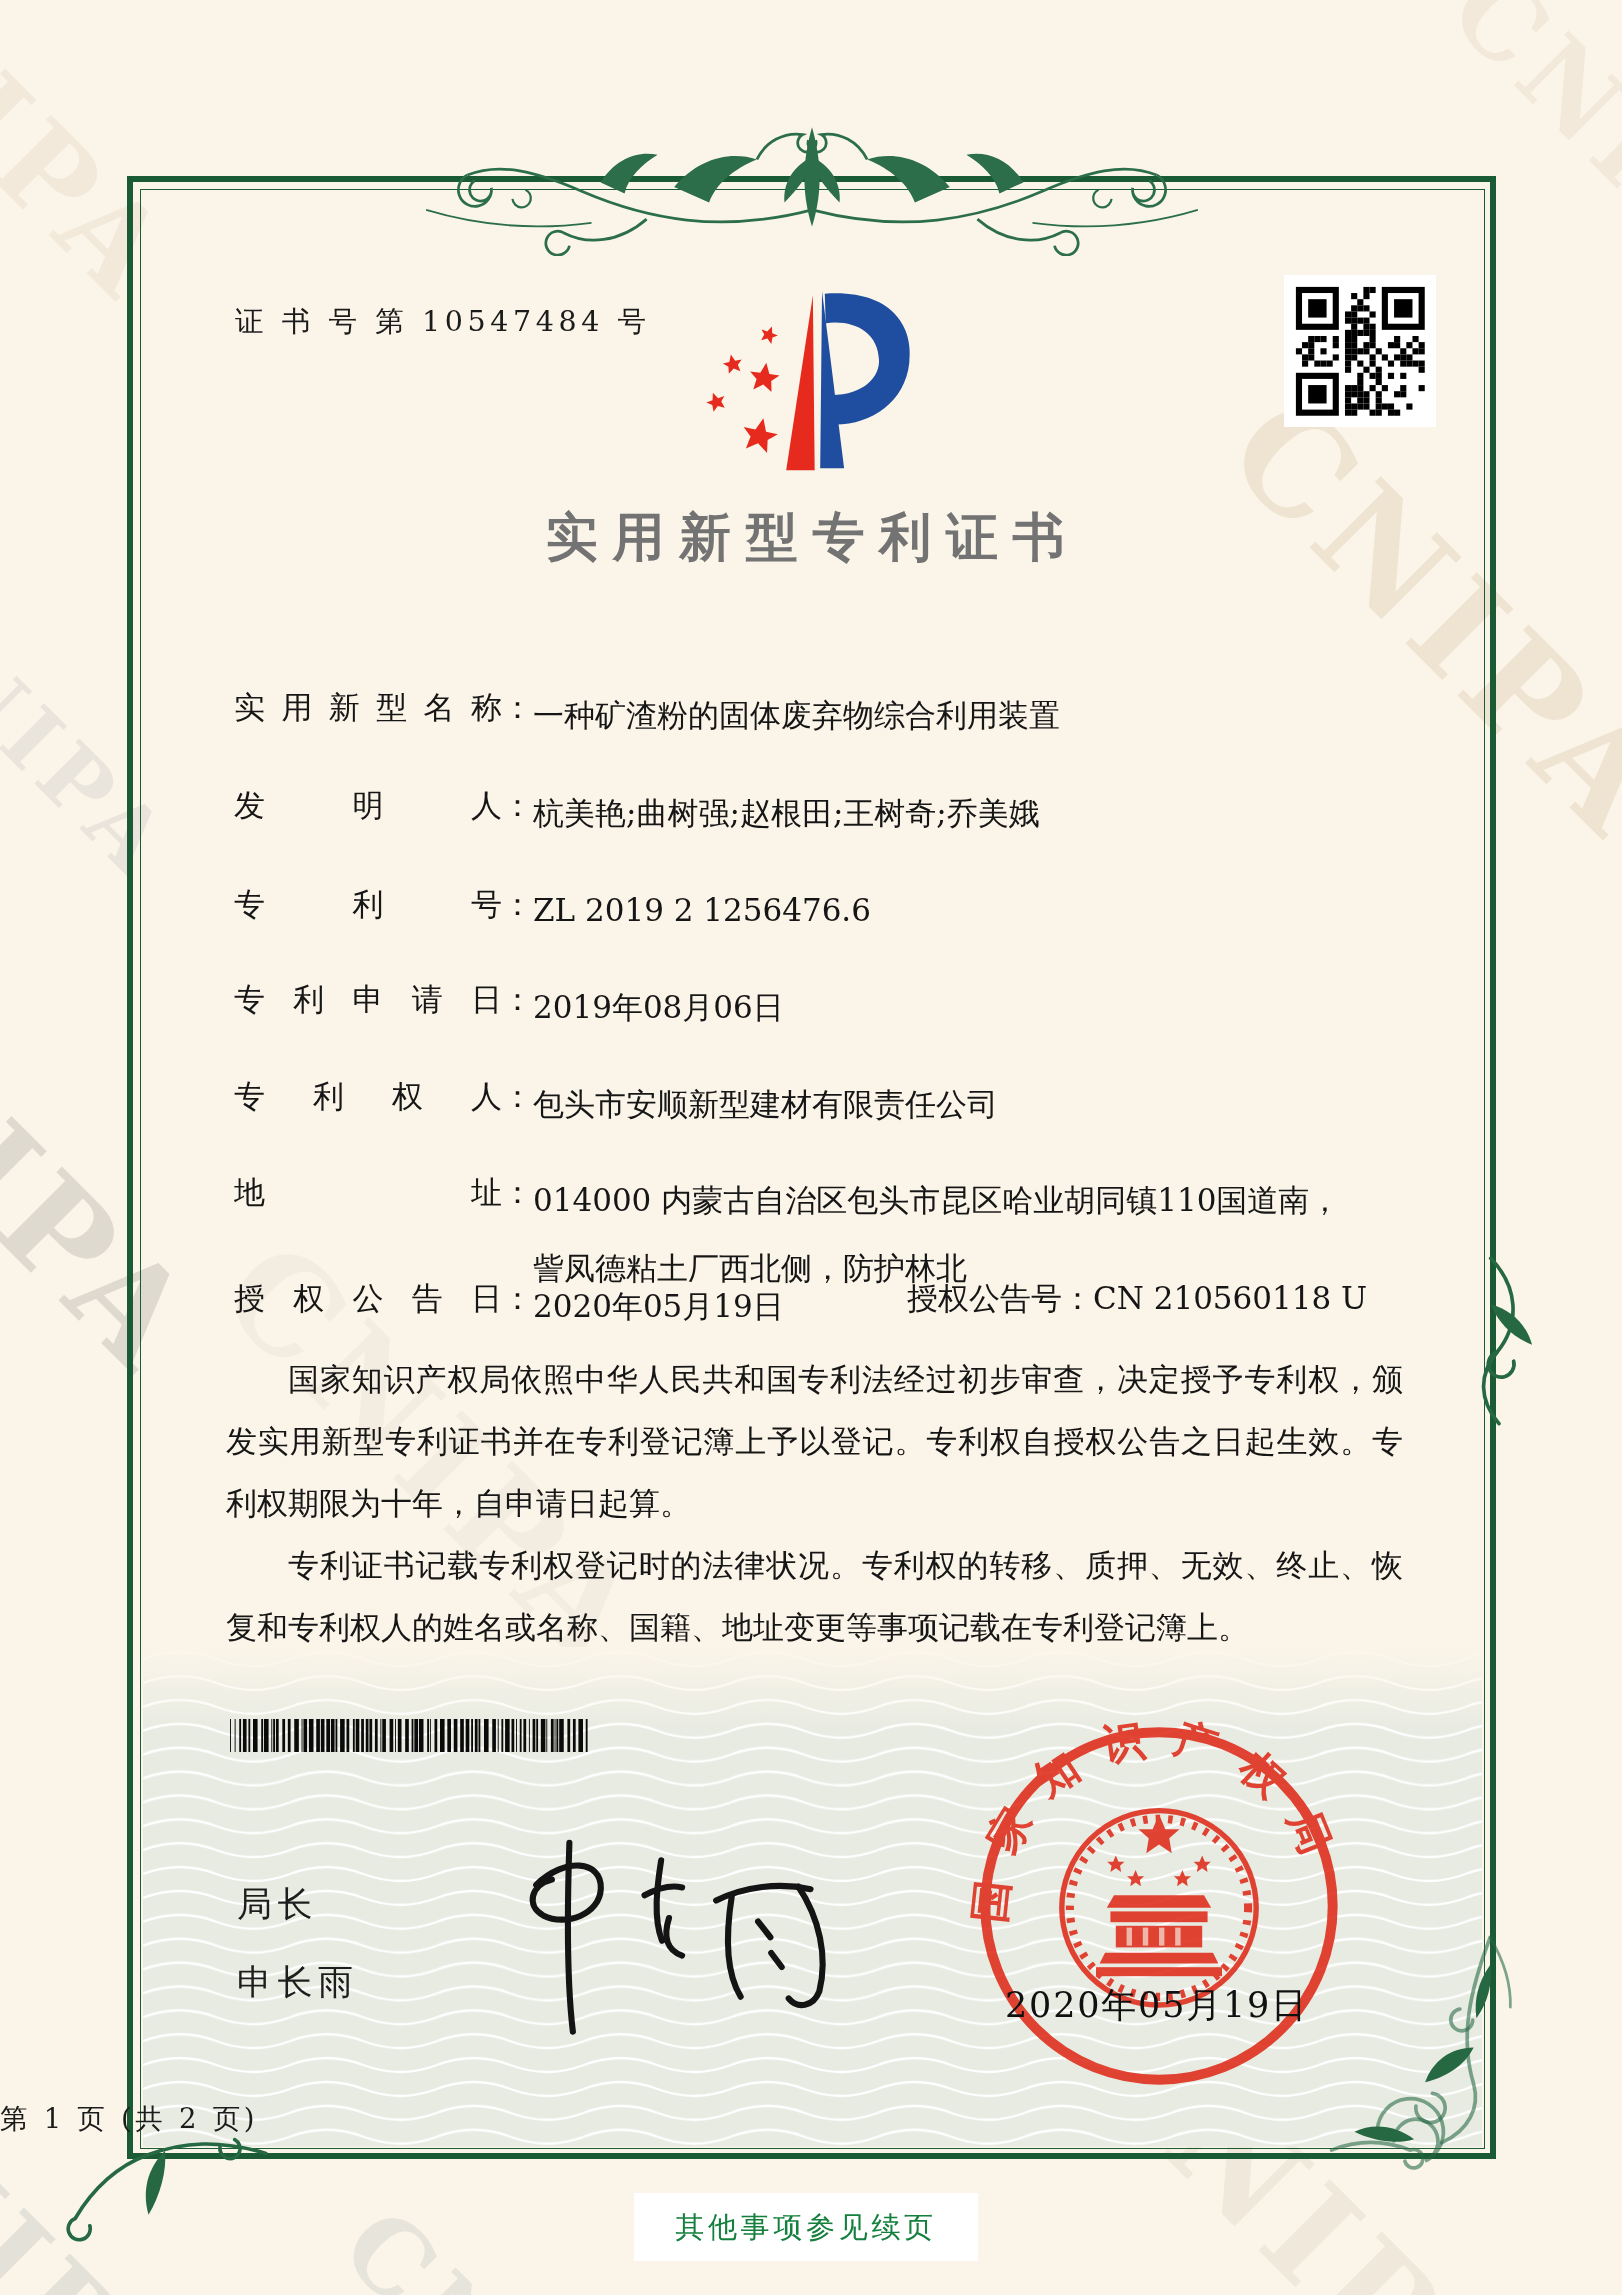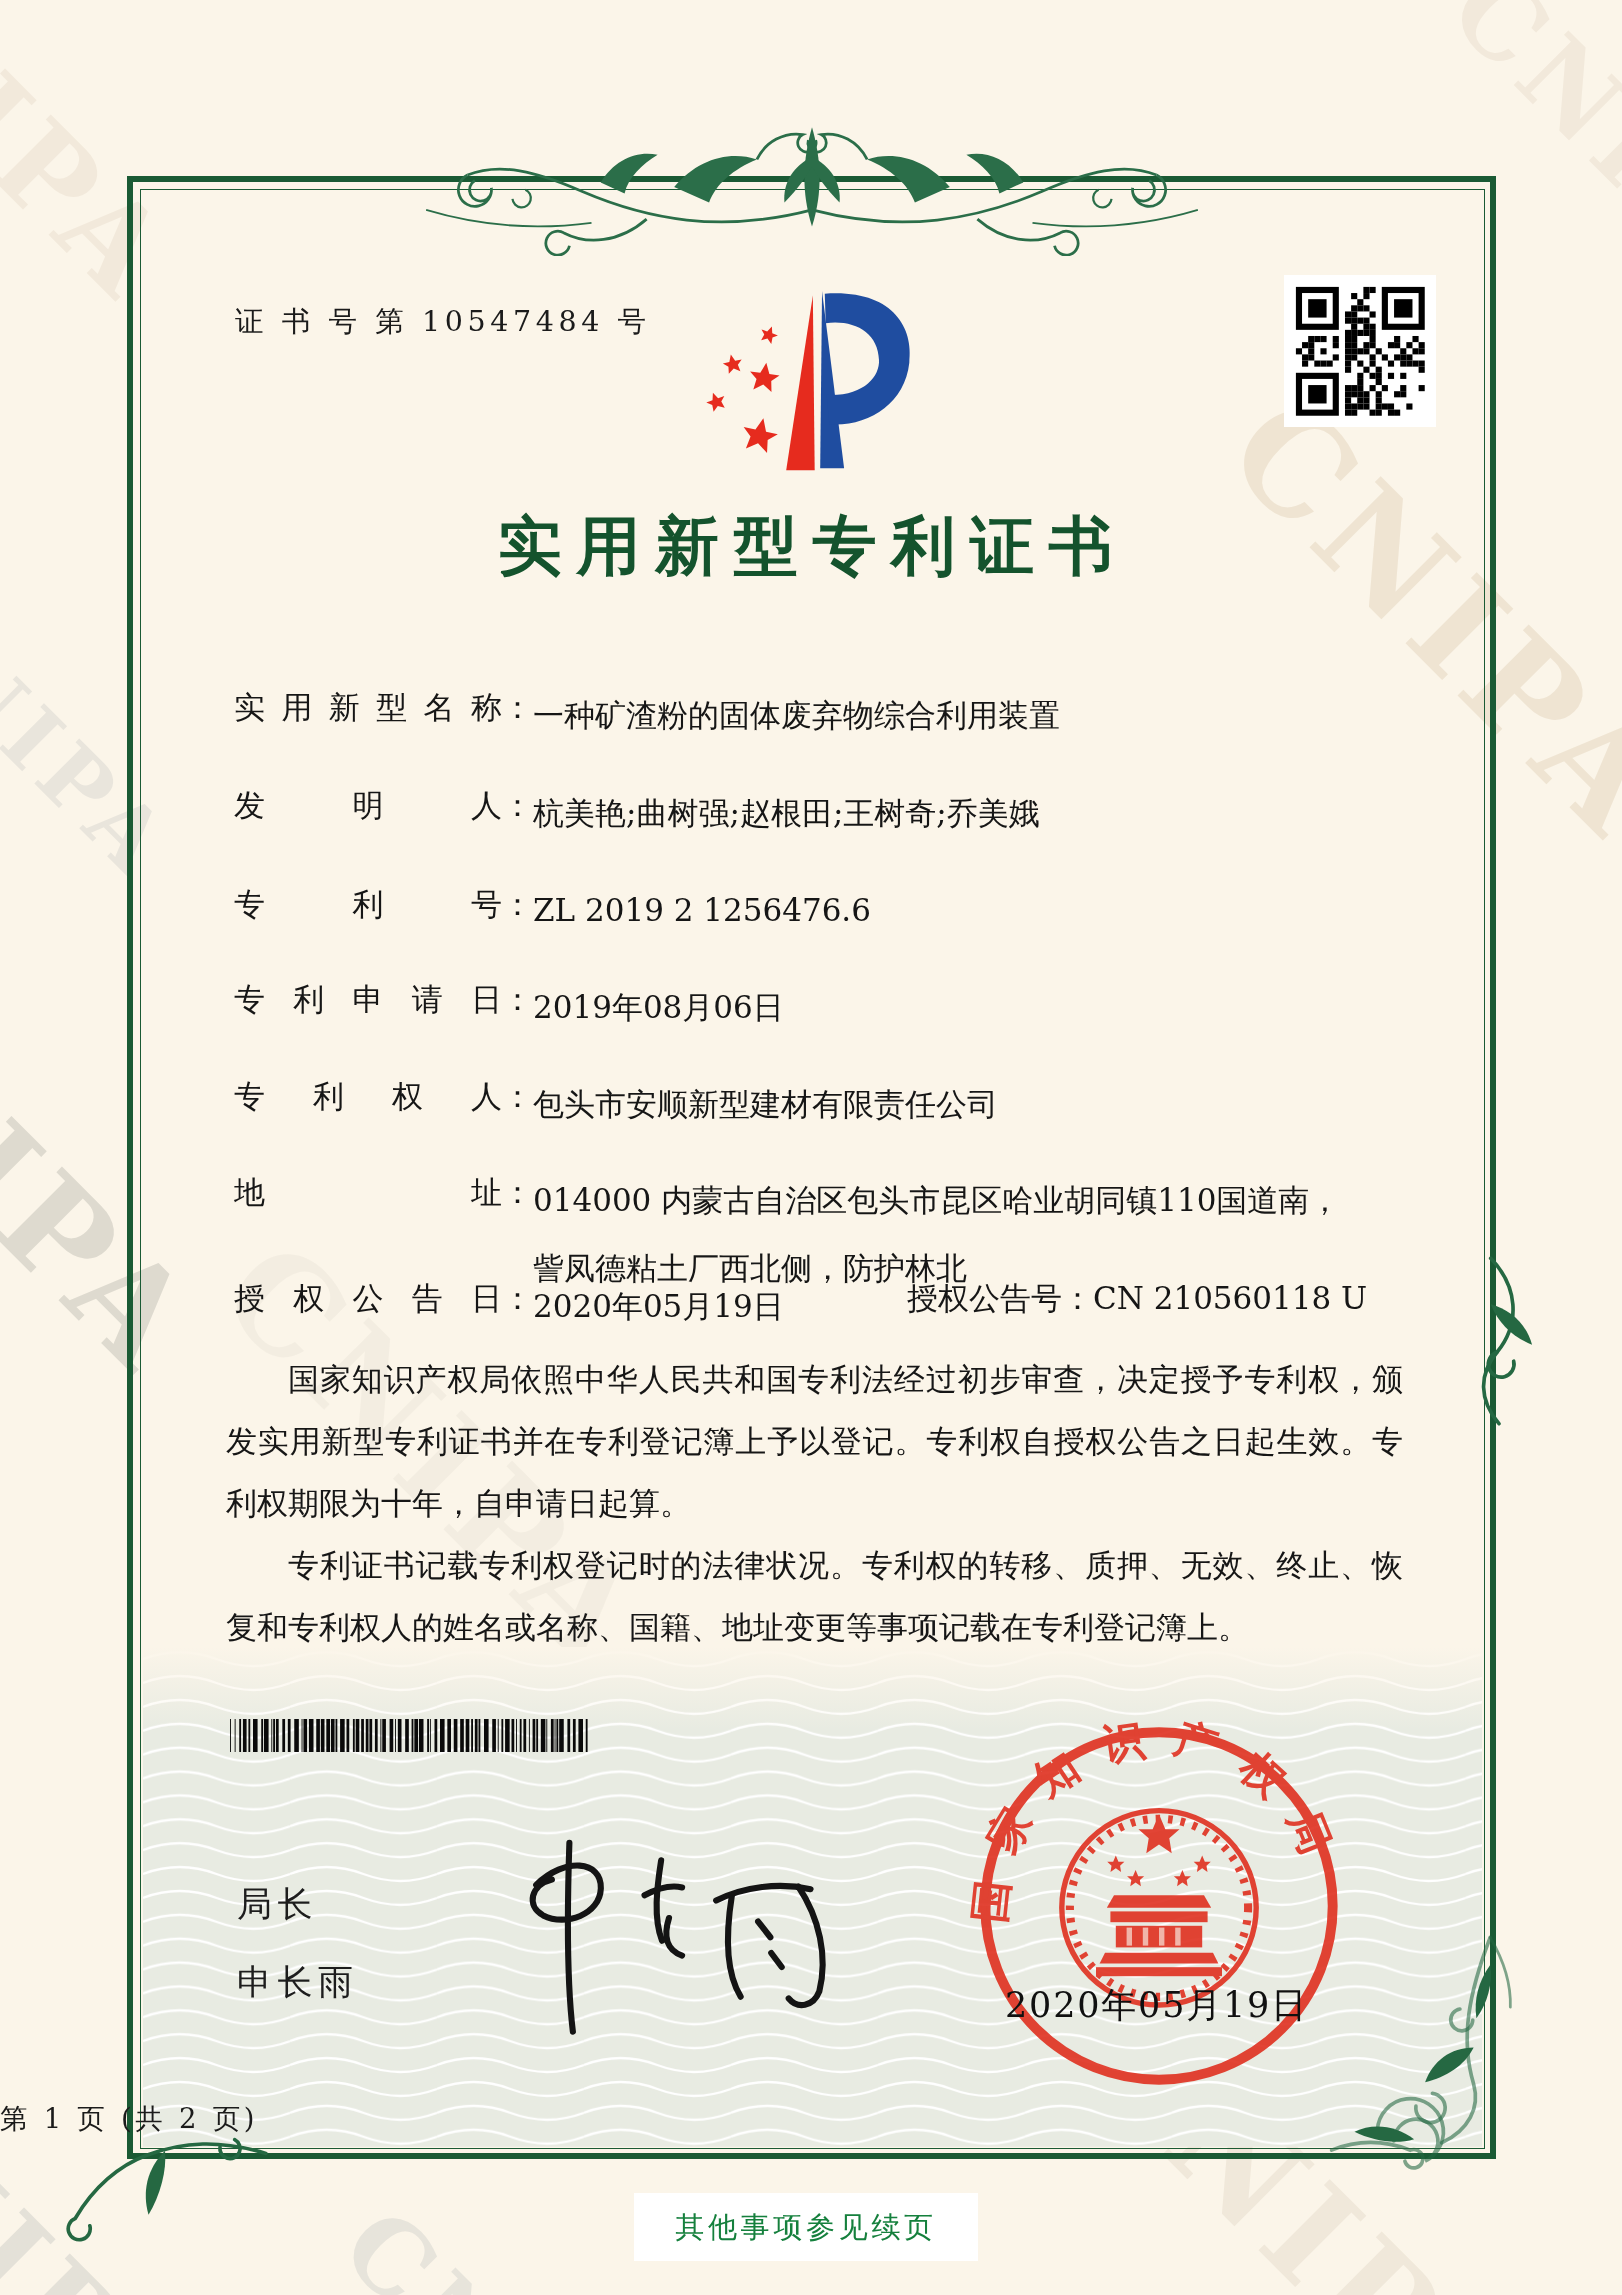--- a/index.html
+++ b/index.html
@@ -14,21 +14,21 @@
   .frame-outer{position:absolute;left:127px;top:176px;width:1357px;height:1971px;
       border:6.4px solid #1a5a34;z-index:2;}
   .frame-inner{position:absolute;left:140px;top:189px;width:1343px;height:1958px;
       border:1.8px solid #1a5a34;z-index:2;}
   .wave-zone{position:absolute;left:143px;top:1647px;width:1339px;height:500px;z-index:1;}
   .wave-fade{position:absolute;left:143px;top:1647px;width:1339px;height:83px;z-index:1;
       background:linear-gradient(#fbf5e9,rgba(251,245,233,0));}
   .cert-number{position:absolute;left:235px;top:303px;font-size:28.5px;color:#1b1b1b;
       letter-spacing:4.6px;z-index:3;}
   .title{position:absolute;left:141px;top:503px;width:1343px;text-align:center;
-      font-size:64px;font-weight:bold;letter-spacing:14.7px;color:#14532d;z-index:3;}
+      font-size:52px;font-weight:bold;letter-spacing:14.7px;color:#737373;z-index:3;}
   .fields{position:absolute;left:234px;top:687px;z-index:3;font-size:31px;color:#161616;}
   .frow{position:absolute;left:0;white-space:nowrap;}
   .flab{display:inline-block;width:268px;text-align:justify;text-align-last:justify;vertical-align:top;}
   .colon{display:inline-block;vertical-align:top;}
   .fval{display:inline-block;vertical-align:top;margin-top:8px;}
   .body-text{position:absolute;left:226px;top:1348px;width:1177px;font-size:31px;
       line-height:62px;text-align:justify;color:#161616;z-index:3;}
   .body-text p{margin:0;text-indent:2em;}
   .sig-label{position:absolute;left:237px;font-size:35px;letter-spacing:5.5px;
       font-family:"Liberation Sans","DejaVu Sans",sans-serif;color:#1d1d1d;z-index:3;}

